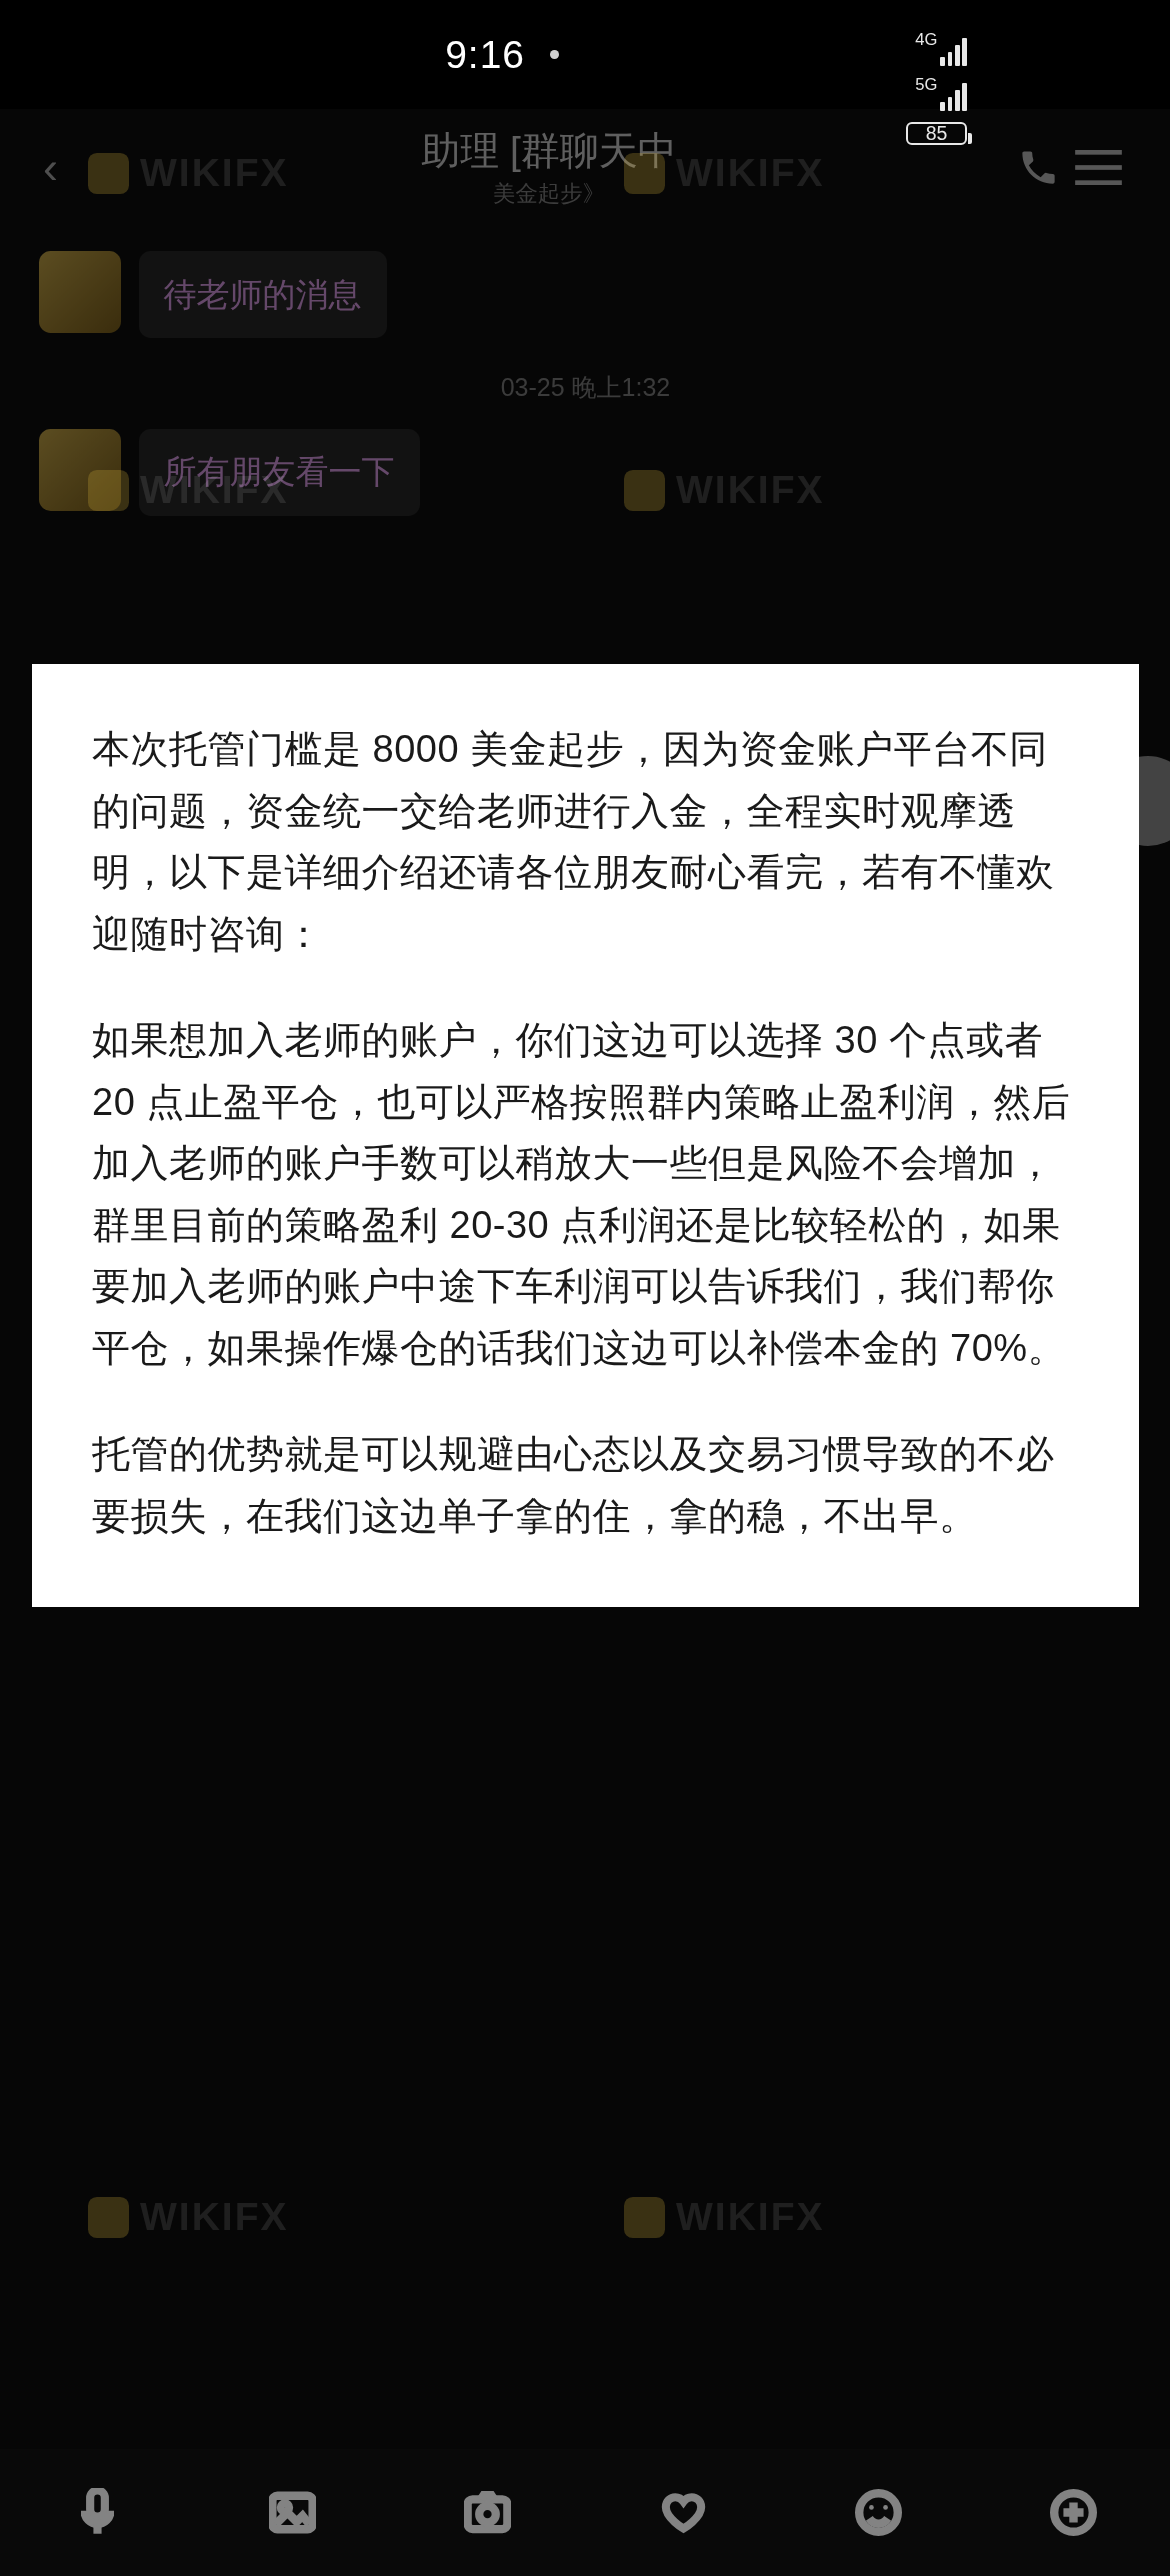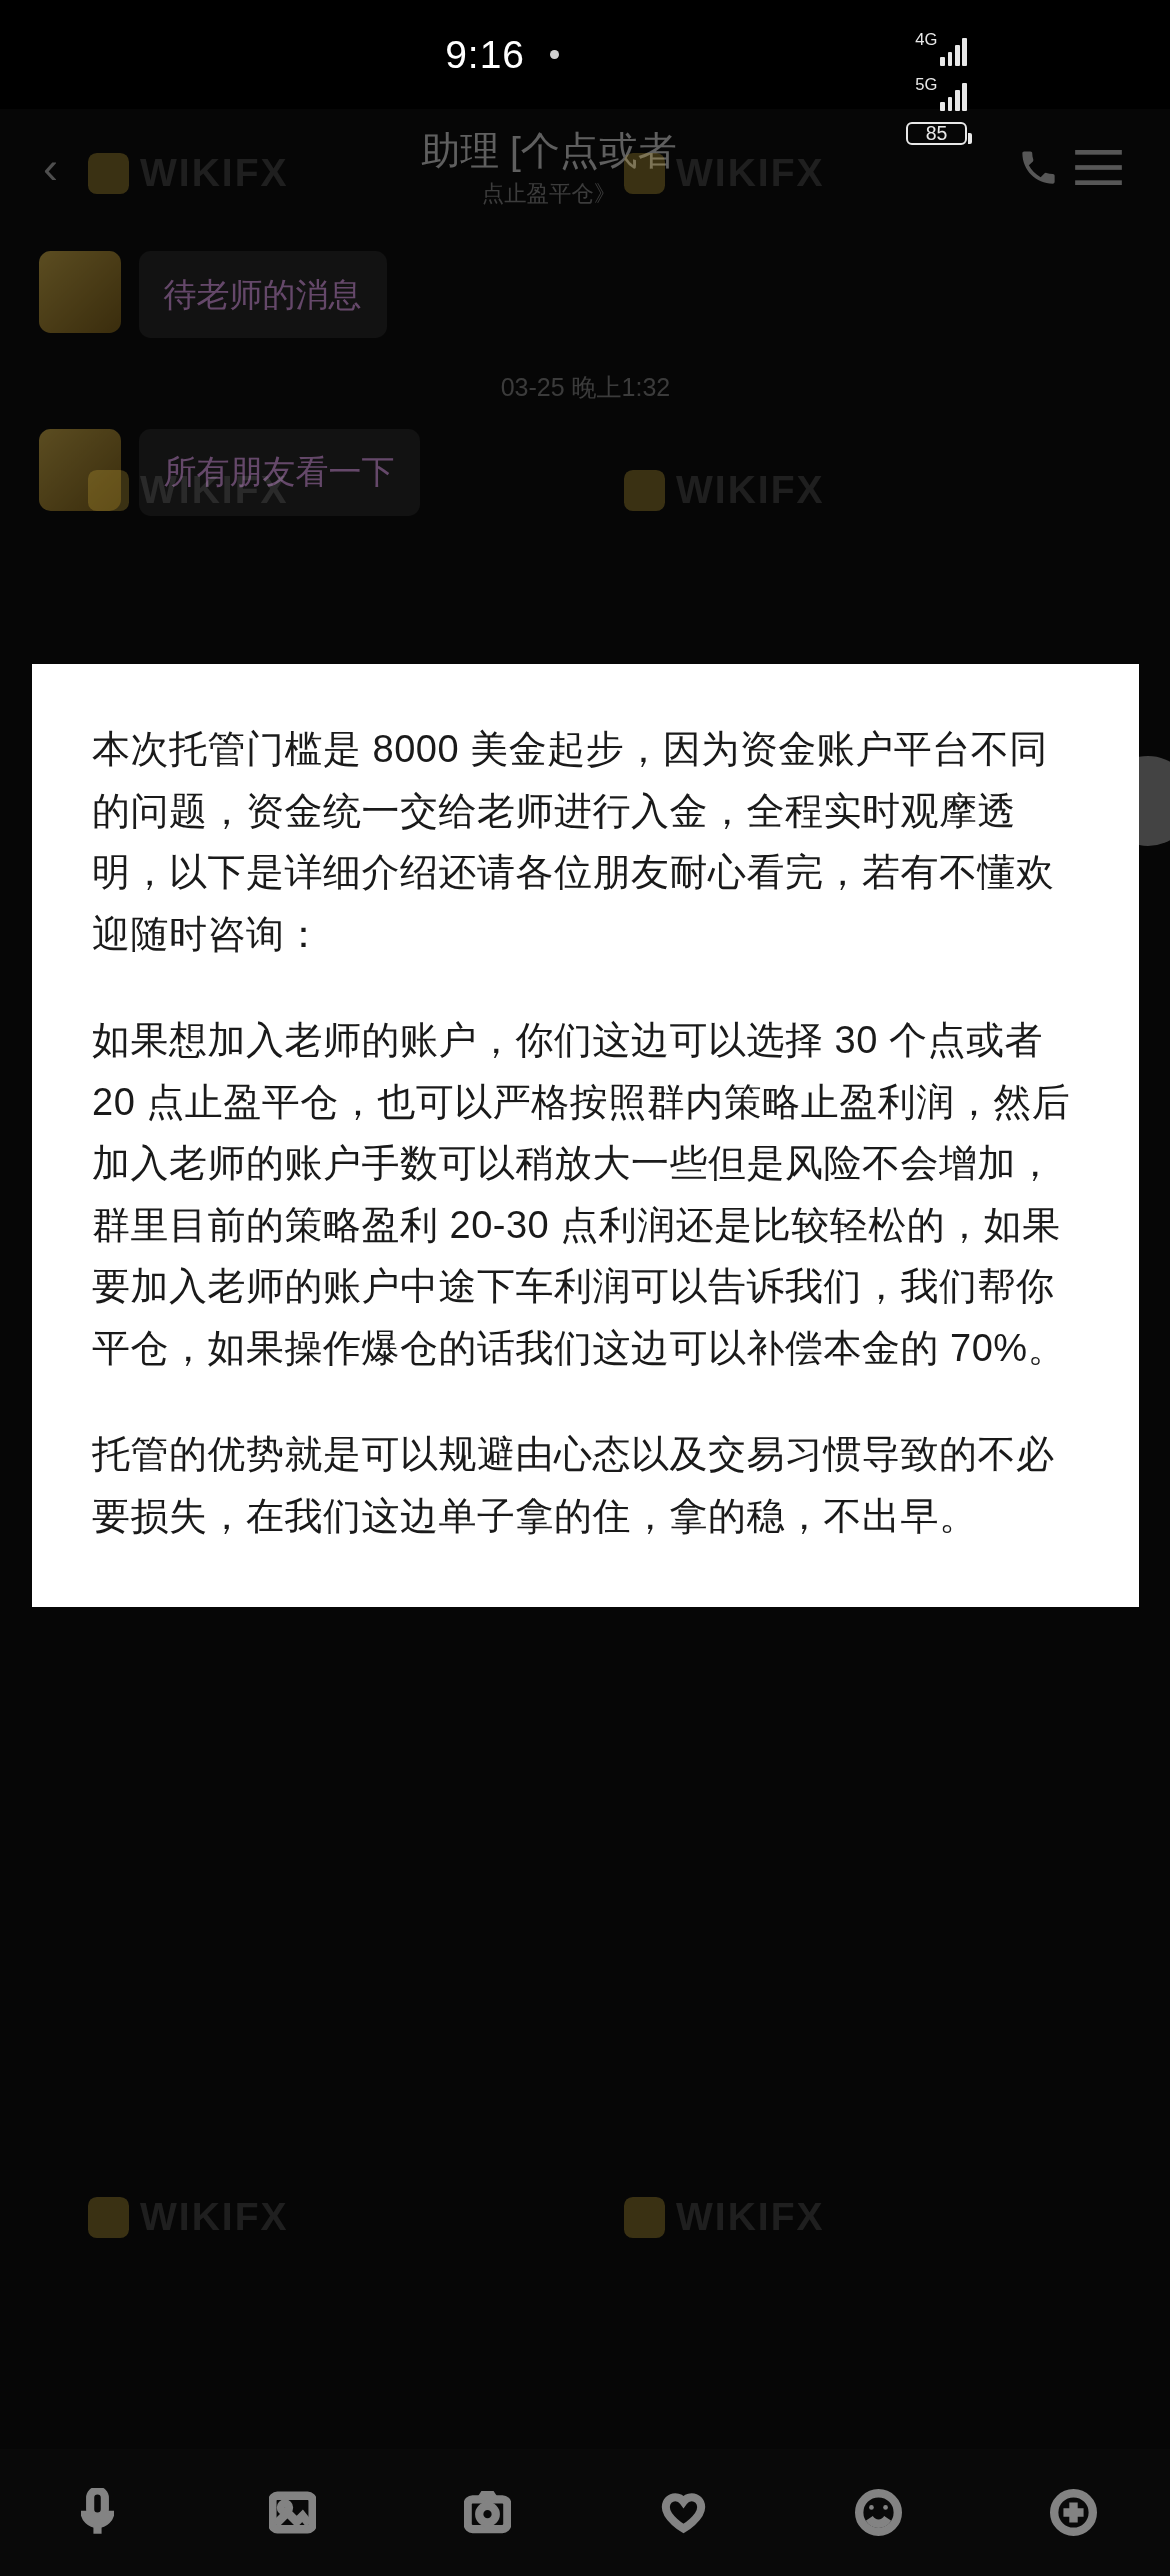--- a/index.html
+++ b/index.html
@@ -269,22 +269,22 @@
   .bb-ico svg { fill: none; stroke: #9a9a9a; stroke-width: 5; }
 </style>
 </head>
 <body>
 
 <div class="chat">
 
   <div class="chat-header">
     <div class="chat-back">‹</div>
     <div class="chat-title-wrap">
-      <div class="chat-title">助理 [个点或者</div>
-      <div class="chat-sub">点止盈平仓》</div>
+      <div class="chat-title">助理 [群聊天中</div>
+      <div class="chat-sub">美金起步》</div>
     </div>
     <div class="hdr-ico">
       <svg width="43" height="43" viewBox="0 0 24 24" fill="currentColor">
           <path d="M6.6 10.8c1.4 2.8 3.8 5.1 6.6 6.6l2.2-2.2c.3-.3.7-.4 1-.2 1.1.4 2.4.6 3.6.6.6 0 1 .4 1 1V20c0 .6-.4 1-1 1C10.6 21 3 13.4 3 4c0-.6.4-1 1-1h3.5c.6 0 1 .4 1 1 0 1.3.2 2.5.6 3.6.1.3 0 .7-.2 1l-2.3 2.2z"></path>
         </svg>
     </div>
     <div class="hdr-ico">
       <svg width="47" height="35" viewBox="0 0 24 18" fill="currentColor">
           <rect x="0" y="0" width="24" height="2.4"></rect>
           <rect x="0" y="7.8" width="24" height="2.4"></rect>

